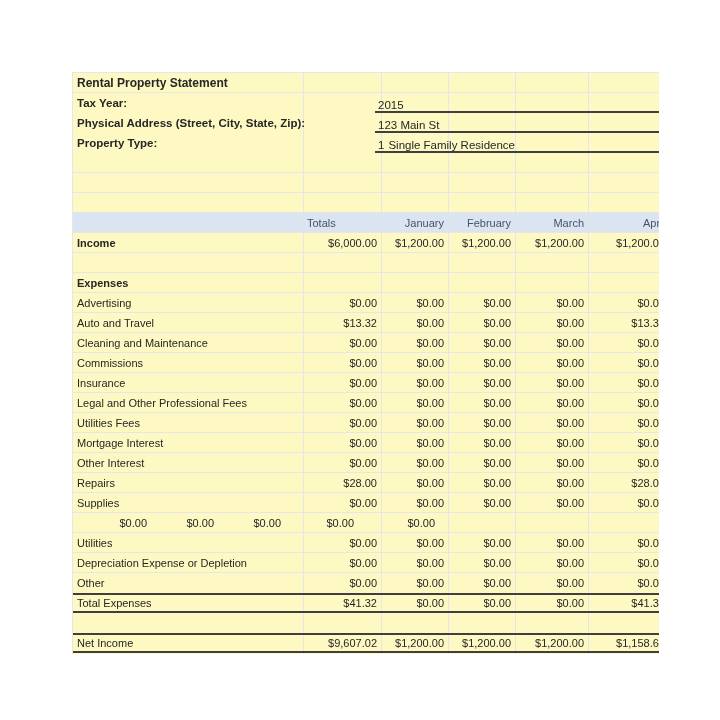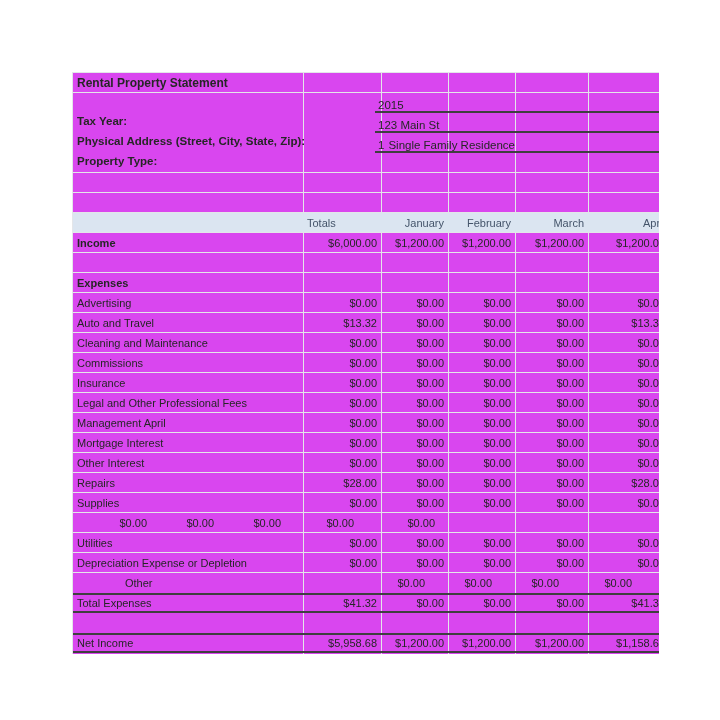--- a/index.html
+++ b/index.html
@@ -9,49 +9,49 @@
     --bandtext:#44546a;
     --ink:#262626;
   }
   html,body{margin:0;padding:0;}
   body{
     width:720px;height:720px;background:#ffffff;position:relative;
     font-family:"Liberation Sans",sans-serif;color:var(--ink);
   }
   .sheet{
     position:absolute;left:72px;top:72px;width:586px;height:581px;
-    overflow:hidden;background:#d946ef;
+    overflow:hidden;background:#fef9c3;
     border-top:1px solid var(--grid);
     border-left:1px solid var(--grid);
     font-size:11px;
   }
   .vline{position:absolute;top:0;bottom:0;width:1px;background:var(--grid);}
   .vl1{left:230px}.vl2{left:308px}.vl3{left:375px}.vl4{left:442px}.vl5{left:515px}
 
   .row{
     position:relative;display:flex;height:20px;box-sizing:border-box;
     border-bottom:1px solid var(--grid);width:596px;
   }
-  .row.nb{border-bottom:none;margin-left:48px;}
+  .row.nb{border-bottom:none;}
   .c{
     box-sizing:border-box;height:100%;display:flex;align-items:center;
     white-space:nowrap;flex:0 0 auto;overflow:visible;
   }
   .lab{width:230px;padding-left:4px;}
   .v{justify-content:flex-end;padding-right:4px;}
   .t{width:78px;font-weight:normal;}
   .m1{width:67px;}.m2{width:67px;}.m3{width:73px;}.m4{width:81px;}
   .bold{font-weight:bold;}
 
   
   .title-cell{font-size:12px;font-weight:bold;}
 
   
   .frow{border-bottom:none;}
-  .flab{width:302px;padding-left:4px;font-weight:bold;font-size:11.5px;margin-top:18px;}
+  .flab{width:302px;padding-left:4px;font-weight:bold;font-size:11.5px;}
   .fval{
     flex:1 1 auto;min-width:0;display:flex;align-items:flex-end;
     border-bottom:2px solid var(--dark);padding-left:3px;font-size:11.5px;
   }
   .fval .desc{margin-left:4px;}
 
   
   .months{background:var(--band);color:var(--bandtext);}
   .th-tot{width:78px;padding-left:4px;font-weight:normal;}
   .th{justify-content:flex-end;padding-right:4px;font-weight:normal;}
@@ -168,21 +168,21 @@
   </div>
   <div class="row">
     <div class="c lab">Legal and Other Professional Fees</div>
     <div class="c v t">$0.00</div>
     <div class="c v m1">$0.00</div>
     <div class="c v m2">$0.00</div>
     <div class="c v m3">$0.00</div>
     <div class="c v m4">$0.00</div>
   </div>
   <div class="row">
-    <div class="c lab">Management April</div>
+    <div class="c lab">Utilities Fees</div>
     <div class="c v t">$0.00</div>
     <div class="c v m1">$0.00</div>
     <div class="c v m2">$0.00</div>
     <div class="c v m3">$0.00</div>
     <div class="c v m4">$0.00</div>
   </div>
   <div class="row">
     <div class="c lab">Mortgage Interest</div>
     <div class="c v t">$0.00</div>
     <div class="c v m1">$0.00</div>
@@ -252,19 +252,19 @@
     <div class="c v m1">$0.00</div>
     <div class="c v m2">$0.00</div>
     <div class="c v m3">$0.00</div>
     <div class="c v m4">$41.32</div>
   </div>
 
   <div class="row nb"></div>
 
   <div class="row darkrow">
     <div class="c lab">Net Income</div>
-    <div class="c v t">$5,958.68</div>
+    <div class="c v t">$9,607.02</div>
     <div class="c v m1">$1,200.00</div>
     <div class="c v m2">$1,200.00</div>
     <div class="c v m3">$1,200.00</div>
     <div class="c v m4">$1,158.68</div>
   </div>
 </div>
 
 </body></html>

